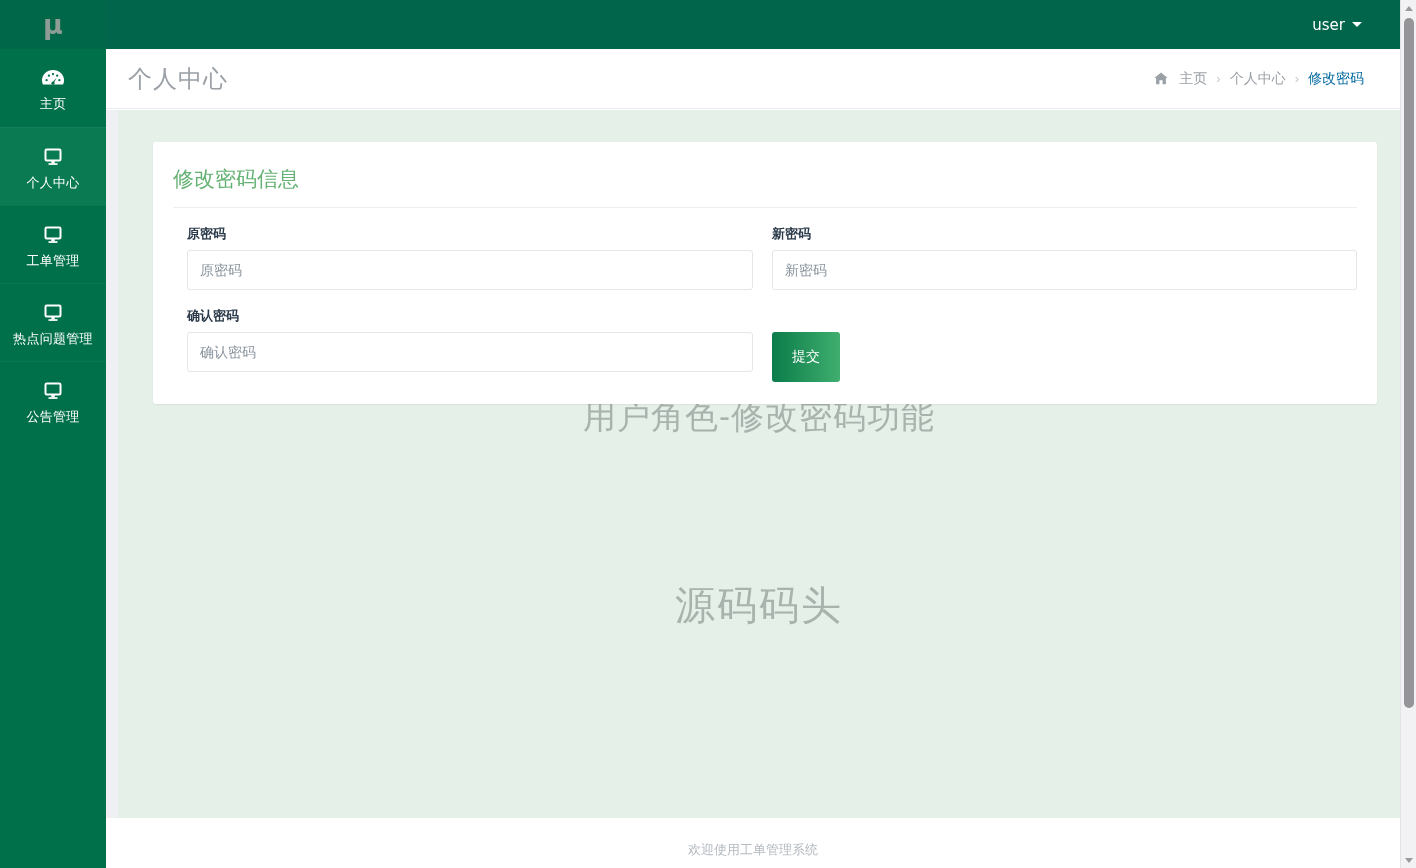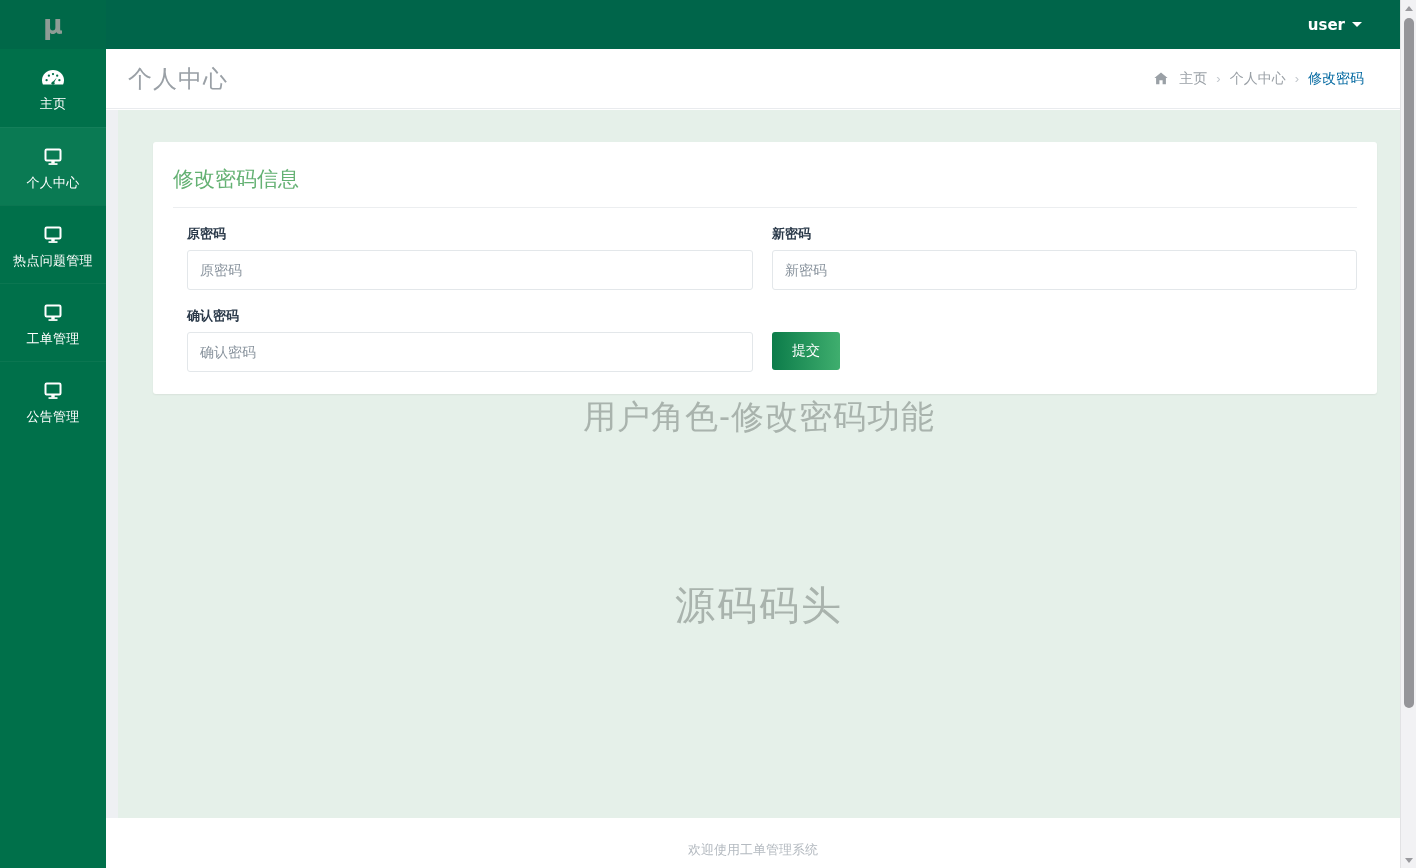--- a/index.html
+++ b/index.html
@@ -50,21 +50,21 @@
 
   
   .topbar {
     position: absolute; left: 106px; top: 0;
     width: 1294px; height: 49px;
     background: #00654A;
     display: flex; align-items: center; justify-content: flex-end;
   }
   .user-menu {
     display: flex; align-items: center; gap: 7px;
-    color: #ffffff; font-size: 15px; font-weight: 700;
+    color: #ffffff; font-size: 15px; font-weight: 400;
     margin-right: 38px; cursor: pointer;
     font-family: "DejaVu Sans", sans-serif;
   }
   .caret {
     width: 0; height: 0;
     border-left: 5px solid transparent;
     border-right: 5px solid transparent;
     border-top: 5px solid #ffffff;
     display: inline-block;
   }
@@ -148,21 +148,21 @@
     padding: 0 12px;
     font-size: 14px; color: #55606b;
     background: #fff;
     font-family: "Liberation Sans", sans-serif;
     outline: none;
   }
   .form-input::placeholder { color: #8a949e; }
   .row-gap { height: 17px; }
   .submit-wrap { padding-top: 25px; }
   .btn-submit {
-    height: 38px; min-width: 66px;
+    height: 50px; min-width: 66px;
     padding: 0 20px;
     border: none; border-radius: 3px;
     background: linear-gradient(to right, #0c7c4a, #3fae6e);
     color: #ffffff; font-size: 14px;
     cursor: pointer;
     font-family: "Liberation Sans", sans-serif;
   }
 
   
   .footer {
@@ -244,32 +244,32 @@
       </div>
 
       <div class="nav-item">
         <span class="nav-icon">
           <svg viewBox="0 0 28 24" width="28" height="24" aria-hidden="true">
             <rect x="6.5" y="4.5" width="15" height="11" rx="1.2" fill="none" stroke="#ffffff" stroke-width="2"></rect>
             <rect x="12.3" y="16" width="3.4" height="2.6" fill="#ffffff"></rect>
             <rect x="9.5" y="18.2" width="9" height="1.7" fill="#ffffff"></rect>
           </svg>
         </span>
-        <span class="nav-label">热点问题管理</span>
+        <span class="nav-label">工单管理</span>
       </div>
 
       <div class="nav-item">
         <span class="nav-icon">
           <svg viewBox="0 0 28 24" width="28" height="24" aria-hidden="true">
             <rect x="6.5" y="4.5" width="15" height="11" rx="1.2" fill="none" stroke="#ffffff" stroke-width="2"></rect>
             <rect x="12.3" y="16" width="3.4" height="2.6" fill="#ffffff"></rect>
             <rect x="9.5" y="18.2" width="9" height="1.7" fill="#ffffff"></rect>
           </svg>
         </span>
-        <span class="nav-label">工单管理</span>
+        <span class="nav-label">热点问题管理</span>
       </div>
 
       <div class="nav-item">
         <span class="nav-icon">
           <svg viewBox="0 0 28 24" width="28" height="24" aria-hidden="true">
             <rect x="6.5" y="4.5" width="15" height="11" rx="1.2" fill="none" stroke="#ffffff" stroke-width="2"></rect>
             <rect x="12.3" y="16" width="3.4" height="2.6" fill="#ffffff"></rect>
             <rect x="9.5" y="18.2" width="9" height="1.7" fill="#ffffff"></rect>
           </svg>
         </span>

